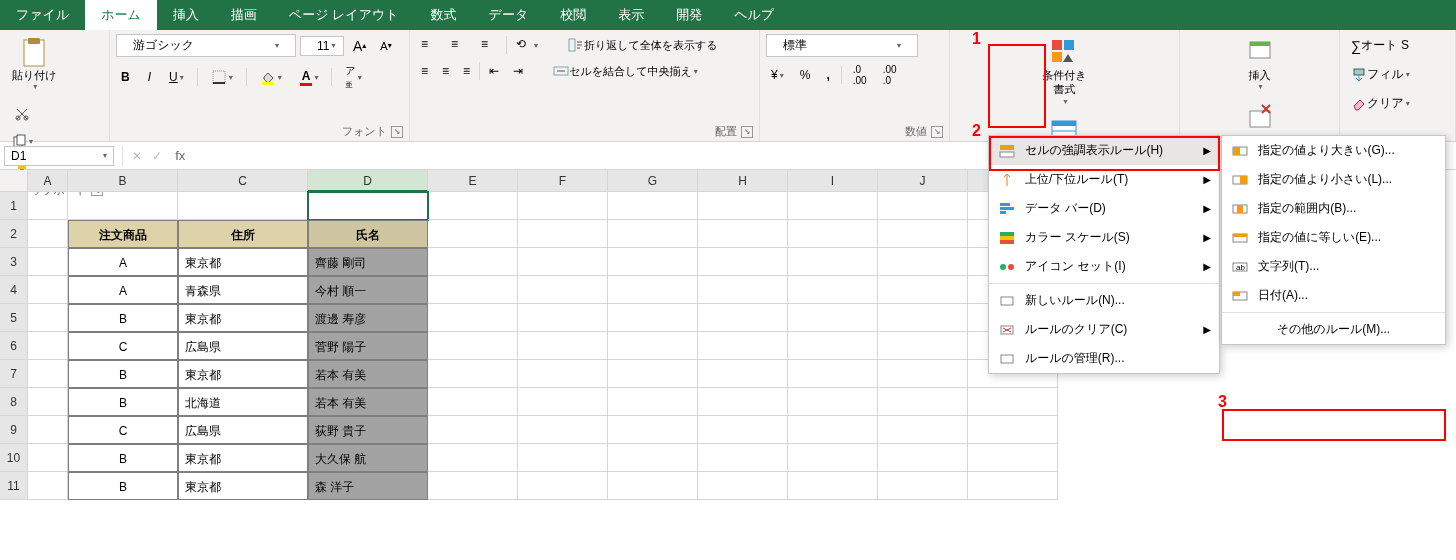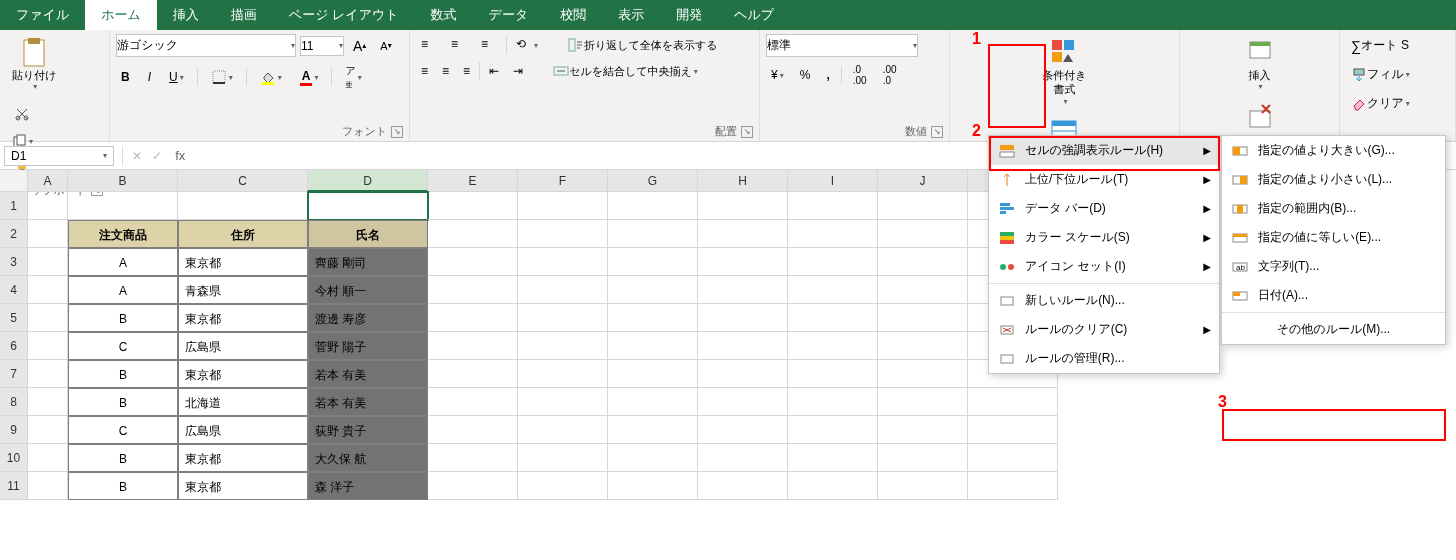--- a/index.html
+++ b/index.html
@@ -13,21 +13,21 @@
 
 .ribbon { height: 112px; background: #f3f2f1; border-bottom: 1px solid #d6d6d6; display: flex; }
 .group { border-right: 1px solid #e1dfdd; padding: 4px 6px 2px 6px; display: flex; flex-direction: column; justify-content: space-between; }
 .group-content { display: flex; flex-direction: column; gap: 4px; flex: 1; }
 .group-label { text-align: center; font-size: 11px; color: #666; padding-top: 2px; display: flex; justify-content: flex-end; align-items: center; gap: 4px; }
 .dlauncher { width: 12px; height: 12px; border: 1px solid #999; display: inline-flex; align-items: center; justify-content: center; font-size: 8px; color: #666; }
 .row { display: flex; align-items: center; gap: 4px; }
 .btn { padding: 2px 4px; display: flex; align-items: center; justify-content: center; cursor: pointer; border: 1px solid transparent; border-radius: 2px; }
 .bigbtn { display: flex; flex-direction: column; align-items: center; justify-content: center; padding: 2px 6px; cursor: pointer; text-align: center; font-size: 11px; line-height: 1.3; }
 .dd { font-size: 8px; color: #666; margin-left: 2px; }
-.combo { background: #fff; border: 1px solid #c8c6c4; padding: 2px 0; font-size: 12px; display: flex; align-items: center; justify-content: space-between; }
+.combo { background: #fff; border: 1px solid #c8c6c4; padding: 2px 16px; font-size: 12px; display: flex; align-items: center; justify-content: space-between; }
 
 
 .ico { width: 16px; height: 16px; display: inline-block; }
 .ico32 { width: 32px; height: 32px; display: inline-block; }
 
 
 .fbar { height: 28px; border-bottom: 1px solid #d6d6d6; display: flex; align-items: center; background: #fff; }
 .namebox { width: 110px; border: 1px solid #c8c6c4; margin: 2px 4px; padding: 2px 6px; background: #fff; display: flex; justify-content: space-between; align-items: center; }
 .fbar .sep { width: 1px; height: 20px; background: #e1dfdd; margin: 0 4px; }
 .fbar .fx { color: #666; font-size: 13px; margin: 0 8px; }
@@ -46,21 +46,21 @@
 .w-b { width: 110px; }
 .w-c { width: 130px; }
 .w-d { width: 120px; }
 .w-rest { width: 90px; }
 
 .selected-col { background: #f2f2f2; }
 .active-cell { outline: 2px solid #217346; outline-offset: -1px; background: #fff !important; }
 .hdr-cell { background: #ddd2a8; font-weight: bold; text-align: center; border: 1px solid #7f7f7f !important; }
 .data-b { text-align: center; border: 1px solid #7f7f7f !important; }
 .data-c { border: 1px solid #7f7f7f !important; }
-.data-d { background: #737373; border: 1px solid #7f7f7f !important; }
+.data-d { background: #a3a3a3; border: 1px solid #7f7f7f !important; }
 
 
 .menu { position: absolute; background: #fff; border: 1px solid #c8c6c4; box-shadow: 2px 2px 8px rgba(0,0,0,0.2); font-size: 12px; z-index: 10; }
 .menu-item { padding: 6px 10px; display: flex; align-items: center; gap: 10px; cursor: pointer; min-width: 200px; position: relative; }
 .menu-item.hl { background: #e8e6e4; }
 .menu-sep { height: 1px; background: #e1dfdd; margin: 2px 0; }
 .menu-arrow { position: absolute; right: 8px; font-size: 10px; }
 
 
 .anno { position: absolute; color: #ff0000; font-weight: bold; font-size: 16px; z-index: 20; }

